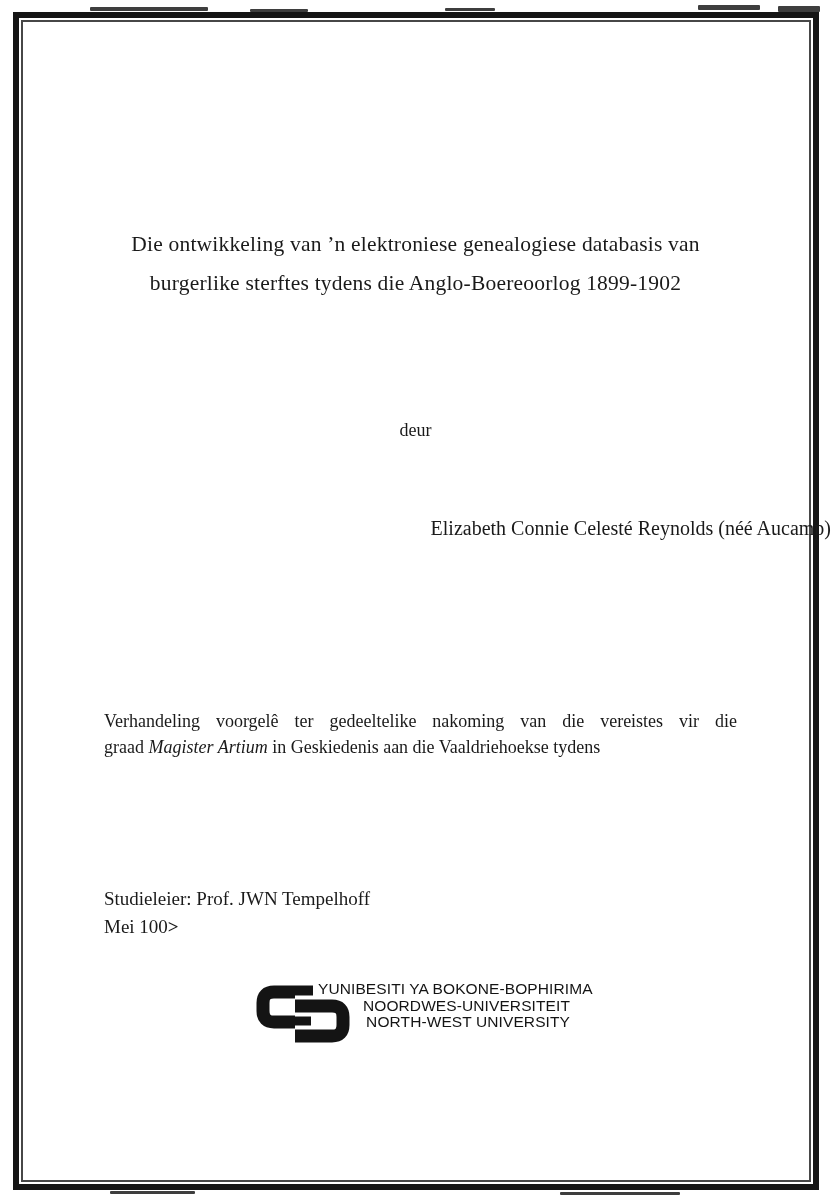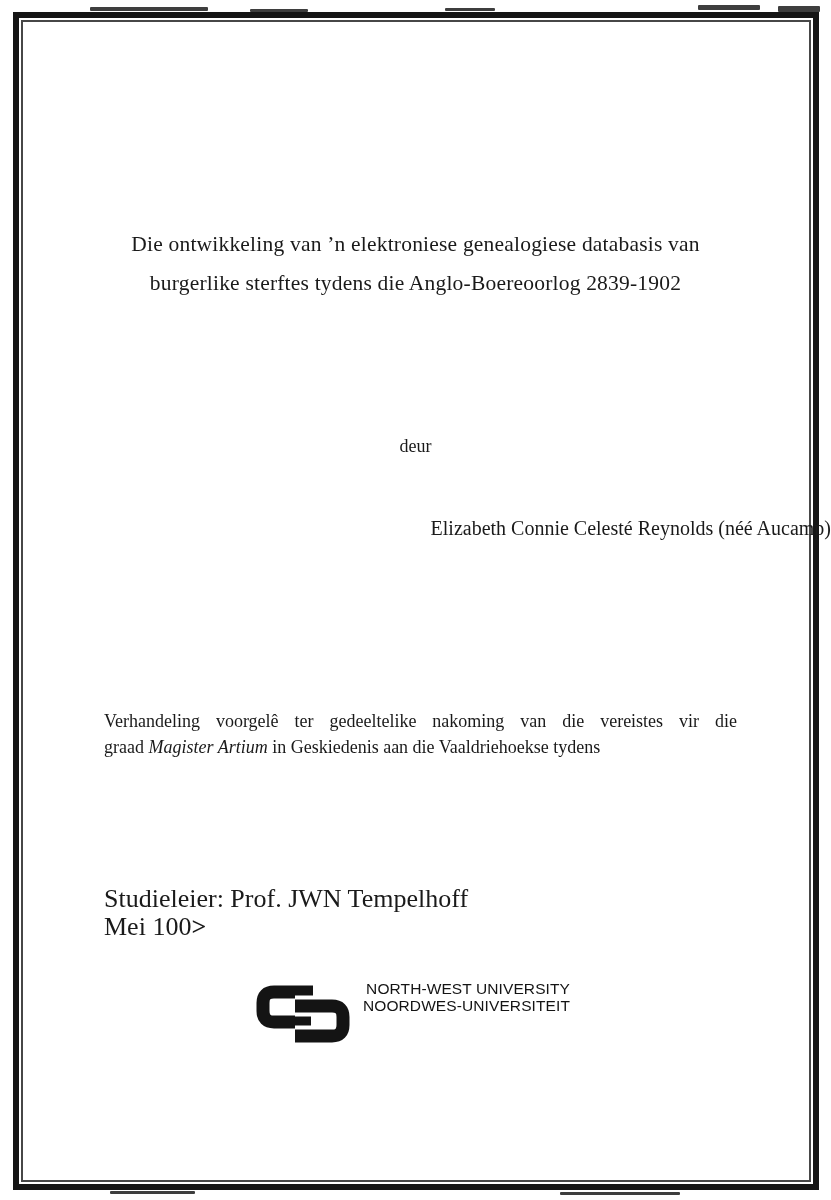--- a/index.html
+++ b/index.html
@@ -23,38 +23,38 @@
 
   .title-block{
     position:absolute;left:60px;right:60px;top:209px;
     text-align:center;font-size:21.5px;line-height:39px;
     letter-spacing:.2px;
     margin-top:16px;
   }
   .title-line{display:block;white-space:nowrap;}
 
   .byline{
-    position:absolute;left:0;right:0;top:436px;
+    position:absolute;left:0;right:0;top:420px;
     text-align:center;font-size:18px;
   }
   .author{
     position:absolute;left:0;right:0;top:517px;
     text-align:right;font-size:20px;white-space:nowrap;
   }
 
   .submission{
     position:absolute;left:104px;width:633px;top:660px;
     font-size:18px;line-height:26px;
   }
   .submission .line-just{text-align:justify;text-align-last:justify;margin-top:48px;}
   .submission .italic{font-style:italic;text-align:center;}
 
   .supervisor-block{
     position:absolute;left:104px;top:885px;
-    font-size:26px;line-height:28px;
+    font-size:19px;line-height:28px;
   }
   .date-glyph{font-weight:bold;letter-spacing:0;}
 
   .logo{position:absolute;left:0;top:0;}
   .logo-mark{position:absolute;left:255px;top:979px;width:96px;height:70px;}
   .logo-text{
     position:absolute;left:318px;top:981px;width:252px;
     text-align:right;white-space:nowrap;
     font-family:"Liberation Sans", sans-serif;
     font-size:15.5px;line-height:16.5px;letter-spacing:.1px;
@@ -74,21 +74,21 @@
   <div class="smudge" style="left:90px;top:7px;width:118px;height:4px;"></div>
   <div class="smudge" style="left:250px;top:9px;width:58px;height:3px;"></div>
   <div class="smudge" style="left:445px;top:8px;width:50px;height:3px;"></div>
   <div class="smudge" style="left:698px;top:5px;width:62px;height:5px;"></div>
   <div class="smudge" style="left:778px;top:6px;width:42px;height:6px;"></div>
   <div class="smudge" style="left:110px;top:1191px;width:85px;height:3px;"></div>
   <div class="smudge" style="left:560px;top:1192px;width:120px;height:3px;"></div>
 
   <div class="title-block">
     <span class="title-line">Die ontwikkeling van ’n elektroniese genealogiese databasis van</span>
-    <span class="title-line">burgerlike sterftes tydens die Anglo-Boereoorlog 2839-1902</span>
+    <span class="title-line">burgerlike sterftes tydens die Anglo-Boereoorlog 1899-1902</span>
   </div>
 
   <div class="byline">deur</div>
 
   <div class="author">Elizabeth Connie Celesté Reynolds (néé Aucamp)</div>
 
   <div class="submission">
     <div class="line-just">Verhandeling voorgelê ter gedeeltelike nakoming van die vereistes vir die</div>
     <div><span>graad </span><span class="italic">Magister Artium</span><span> in Geskiedenis aan die Vaaldriehoekse tydens</span></div>
   </div>
@@ -100,18 +100,19 @@
 
   <div class="logo">
     <svg class="logo-mark" viewBox="0 0 96 70" preserveAspectRatio="none">
 
       <path d="M58 13 H19 Q8 13 8 24 V32 Q8 43 19 43 H56" fill="none" stroke="#141414" stroke-width="13"></path>
 
       <path d="M40 27 H77 Q88 27 88 38 V46 Q88 57 77 57 H40" fill="none" stroke="#ffffff" stroke-width="21"></path>
       <path d="M40 27 H77 Q88 27 88 38 V46 Q88 57 77 57 H40" fill="none" stroke="#141414" stroke-width="13"></path>
     </svg>
     <div class="logo-text">
+      <span>YUNIBESITI YA BOKONE-BOPHIRIMA</span>
+      <span>NOORDWES-UNIVERSITEIT</span>
       <span>NORTH-WEST UNIVERSITY</span>
-      <span>NOORDWES-UNIVERSITEIT</span>
     </div>
   </div>
 
 </div>
 
 </body></html>

